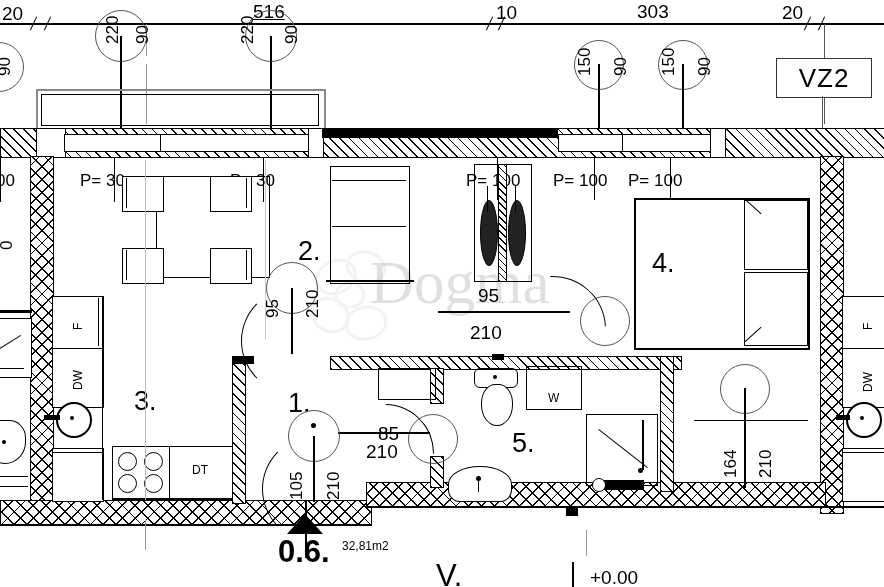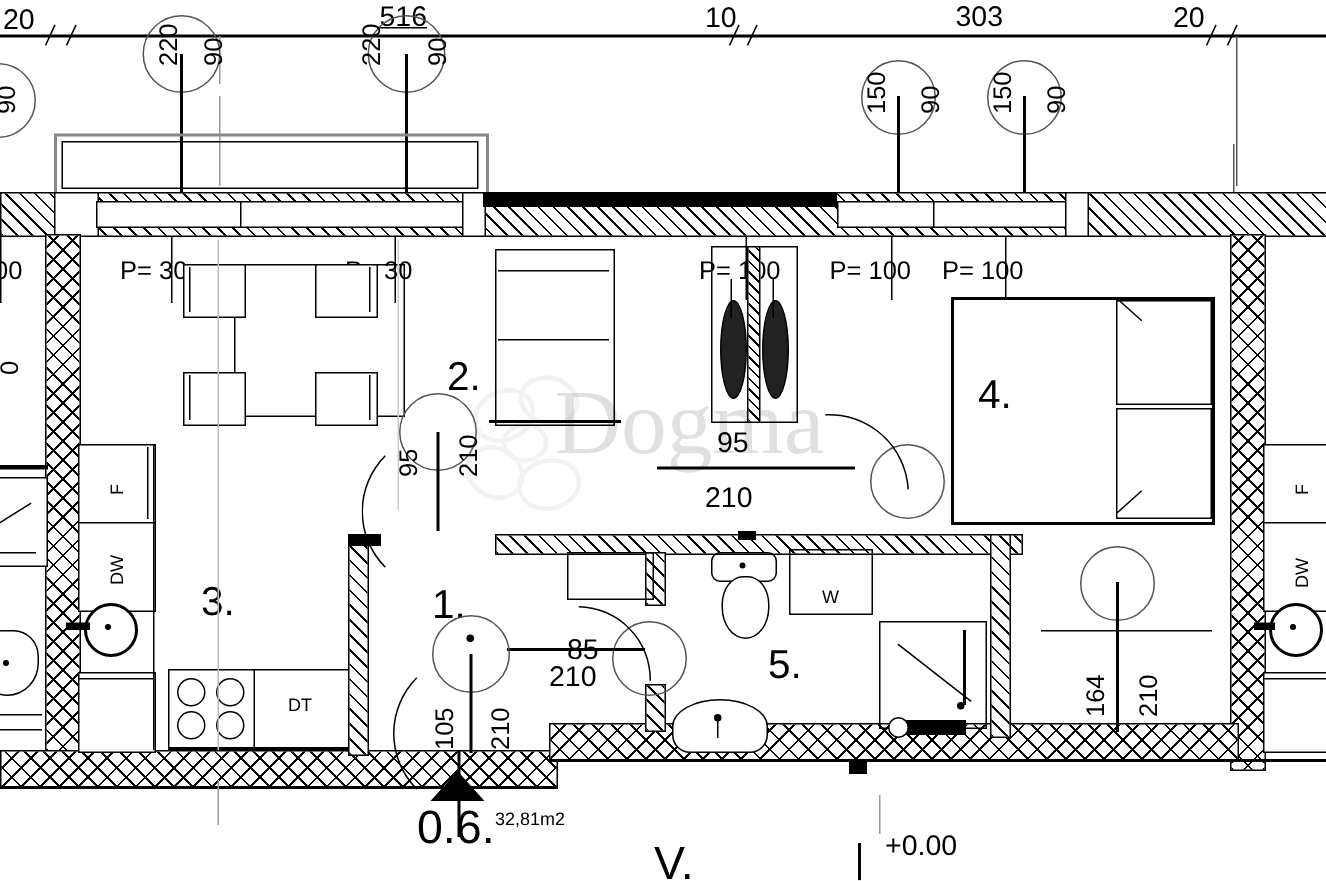--- a/index.html
+++ b/index.html
@@ -83,21 +83,21 @@
 
   <div class="tick" style="left:33px;top:16px;transform:rotate(25deg);"></div>
   <div class="tick" style="left:47px;top:16px;transform:rotate(25deg);"></div>
   <div class="tick" style="left:489px;top:16px;transform:rotate(25deg);"></div>
   <div class="tick" style="left:501px;top:16px;transform:rotate(25deg);"></div>
   <div class="tick" style="left:807px;top:16px;transform:rotate(25deg);"></div>
   <div class="tick" style="left:821px;top:16px;transform:rotate(25deg);"></div>
 
   <div class="txt dim" style="left:2px;top:4px;">20</div>
   <div class="txt dim" style="left:253px;top:2px;text-decoration:underline;">516</div>
-  <div class="txt dim" style="left:470px;top:3px;">10</div>
+  <div class="txt dim" style="left:496px;top:3px;">10</div>
   <div class="txt dim" style="left:637px;top:2px;">303</div>
   <div class="txt dim" style="left:782px;top:3px;">20</div>
 
   <div class="ln vline" style="left:146px;top:24px;height:32px;background:#999;"></div>
   <div class="ln vline" style="left:146px;top:64px;height:60px;background:#999;"></div>
   <div class="ln vline" style="left:824px;top:24px;height:100px;background:#555;"></div>
 
   <div class="bub" style="left:95px;top:10px;width:50px;height:50px;"></div>
   <div class="ln vline" style="left:120px;top:36px;height:100px;background:#000;width:1.6px;"></div>
   <div class="txt dimsm rot" style="left:104px;top:44px;">220</div>
@@ -114,20 +114,23 @@
   <div class="txt dimsm rot" style="left:612px;top:76px;">90</div>
 
   <div class="bub" style="left:658px;top:40px;width:48px;height:48px;"></div>
   <div class="ln vline" style="left:682px;top:64px;height:72px;background:#000;width:1.6px;"></div>
   <div class="txt dimsm rot" style="left:660px;top:76px;">150</div>
   <div class="txt dimsm rot" style="left:696px;top:76px;">90</div>
 
   <div class="bub" style="left:-26px;top:42px;width:48px;height:48px;"></div>
   <div class="txt dimsm rot" style="left:-4px;top:76px;">90</div>
 
+  <div class="boxlbl" style="left:776px;top:58px;width:94px;height:38px;">
+    <span>VZ2</span>
+  </div>
   <div class="ln vline" style="left:822px;top:96px;height:40px;background:#555;"></div>
 
   <div class="nofill" style="left:36px;top:89px;width:286px;height:40px;border-width:2.4px;border-color:#888;"></div>
   <div class="nofill" style="left:41px;top:94px;width:276px;height:30px;border-width:1px;"></div>
 
   <div class="hatch45" style="left:0;top:128px;width:884px;height:28px;"></div>
 
   <div class="whitebox" style="left:36px;top:128px;width:28px;height:28px;"></div>
   <div class="whitebox" style="left:64px;top:134px;width:96px;height:16px;"></div>
   <div class="whitebox" style="left:160px;top:134px;width:148px;height:16px;"></div>
@@ -299,25 +302,25 @@
   <div class="txt appl rot" style="left:862px;top:392px;">DW</div>
   <div class="circ" style="left:846px;top:402px;width:32px;height:32px;"></div>
   <div class="dot" style="left:860px;top:416px;width:4px;height:4px;"></div>
   <div class="solidwall" style="left:836px;top:415px;width:14px;height:5px;"></div>
   <div class="whitebox" style="left:842px;top:448px;width:48px;height:52px;"></div>
   <div class="ln hline" style="left:842px;top:452px;width:48px;"></div>
 
   <div class="arrowup" style="left:287px;top:514px;"></div>
   <div class="ln vline" style="left:305px;top:500px;height:58px;width:1.6px;"></div>
 
-  <div class="txt aptnum" style="left:278px;top:536px;">0.6.</div>
-  <div class="txt area" style="left:330px;top:540px;">32,81m2</div>
+  <div class="txt aptnum" style="left:278px;top:536px;font-weight:bold;">0.6.</div>
+  <div class="txt area" style="left:342px;top:540px;">32,81m2</div>
 
   <div class="txt aptnum" style="left:436px;top:560px;">V.</div>
-  <div class="txt dim" style="left:590px;top:555px;">+0.00</div>
+  <div class="txt dim" style="left:590px;top:568px;">+0.00</div>
   <div class="ln vline" style="left:572px;top:562px;height:25px;width:2px;"></div>
   <div class="solidwall" style="left:566px;top:506px;width:12px;height:10px;"></div>
 
 
   <div class="ln vline" style="left:586px;top:530px;height:26px;background:#999;"></div>
   <div class="ln vline" style="left:145px;top:520px;height:30px;background:#999;"></div>
   <div class="ln vline" style="left:145px;top:160px;height:340px;background:#bbb;"></div>
   <div class="ln vline" style="left:265px;top:160px;height:180px;background:#ccc;"></div>
 
 </div>

